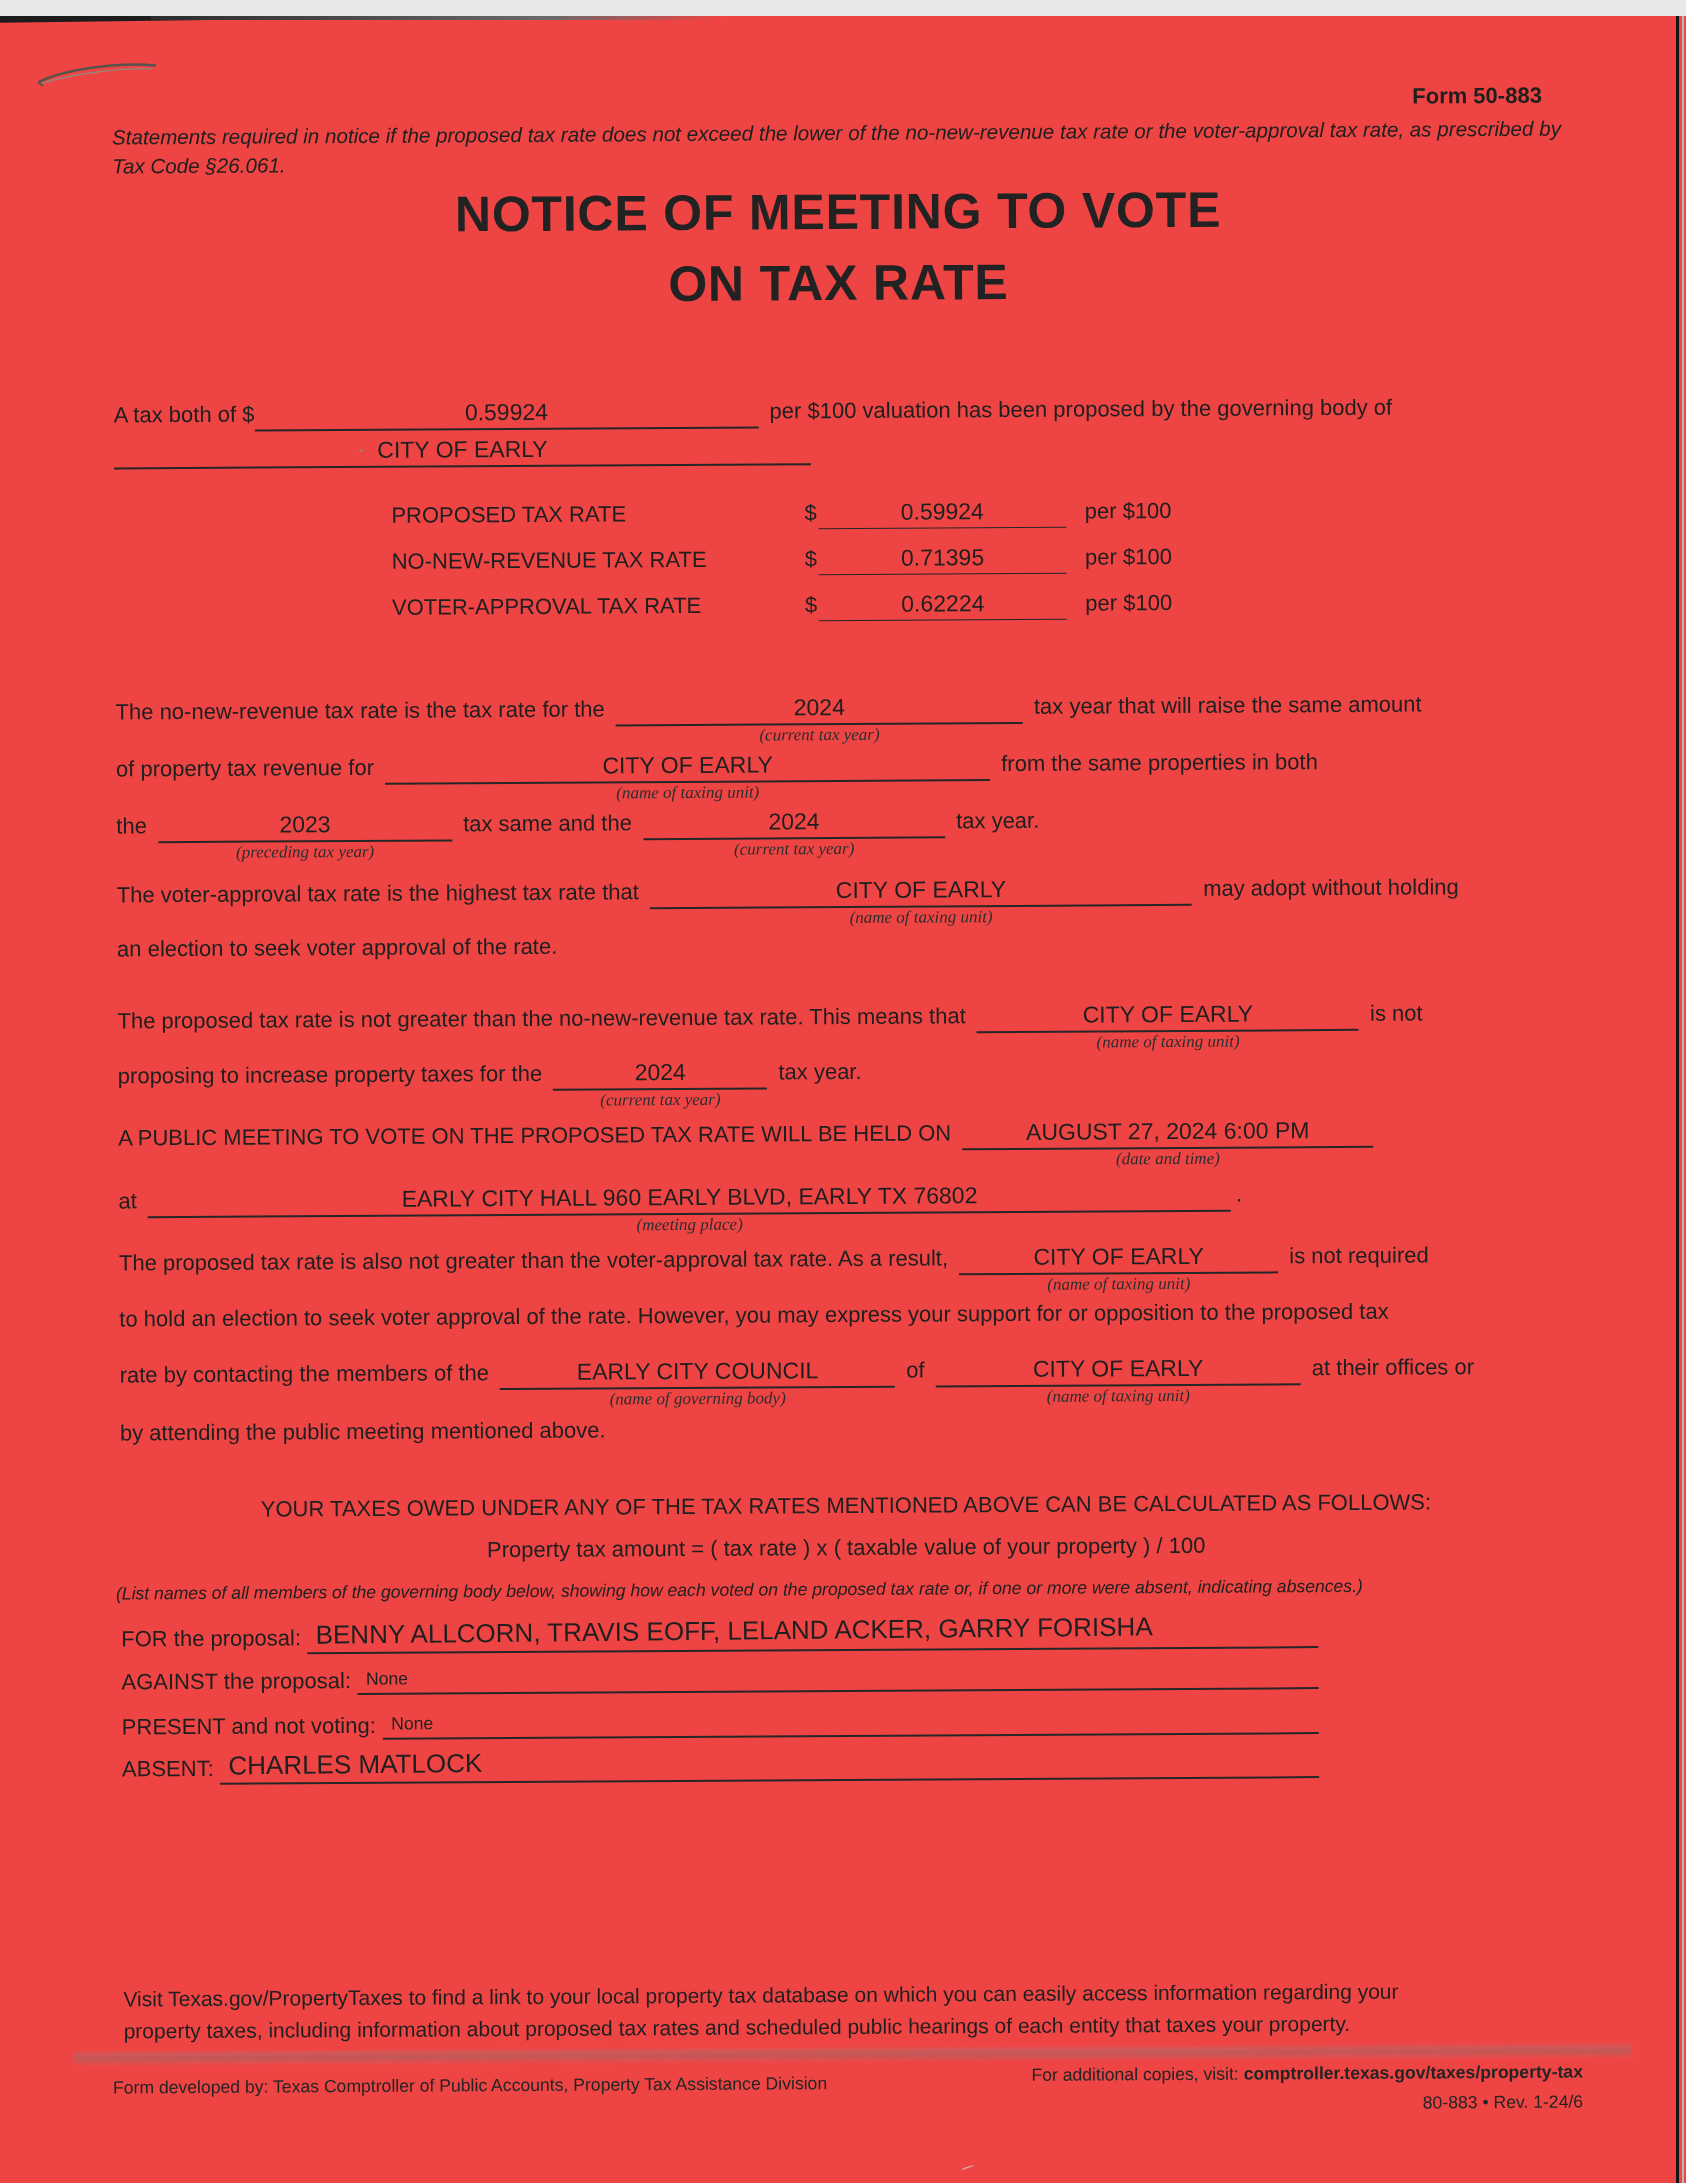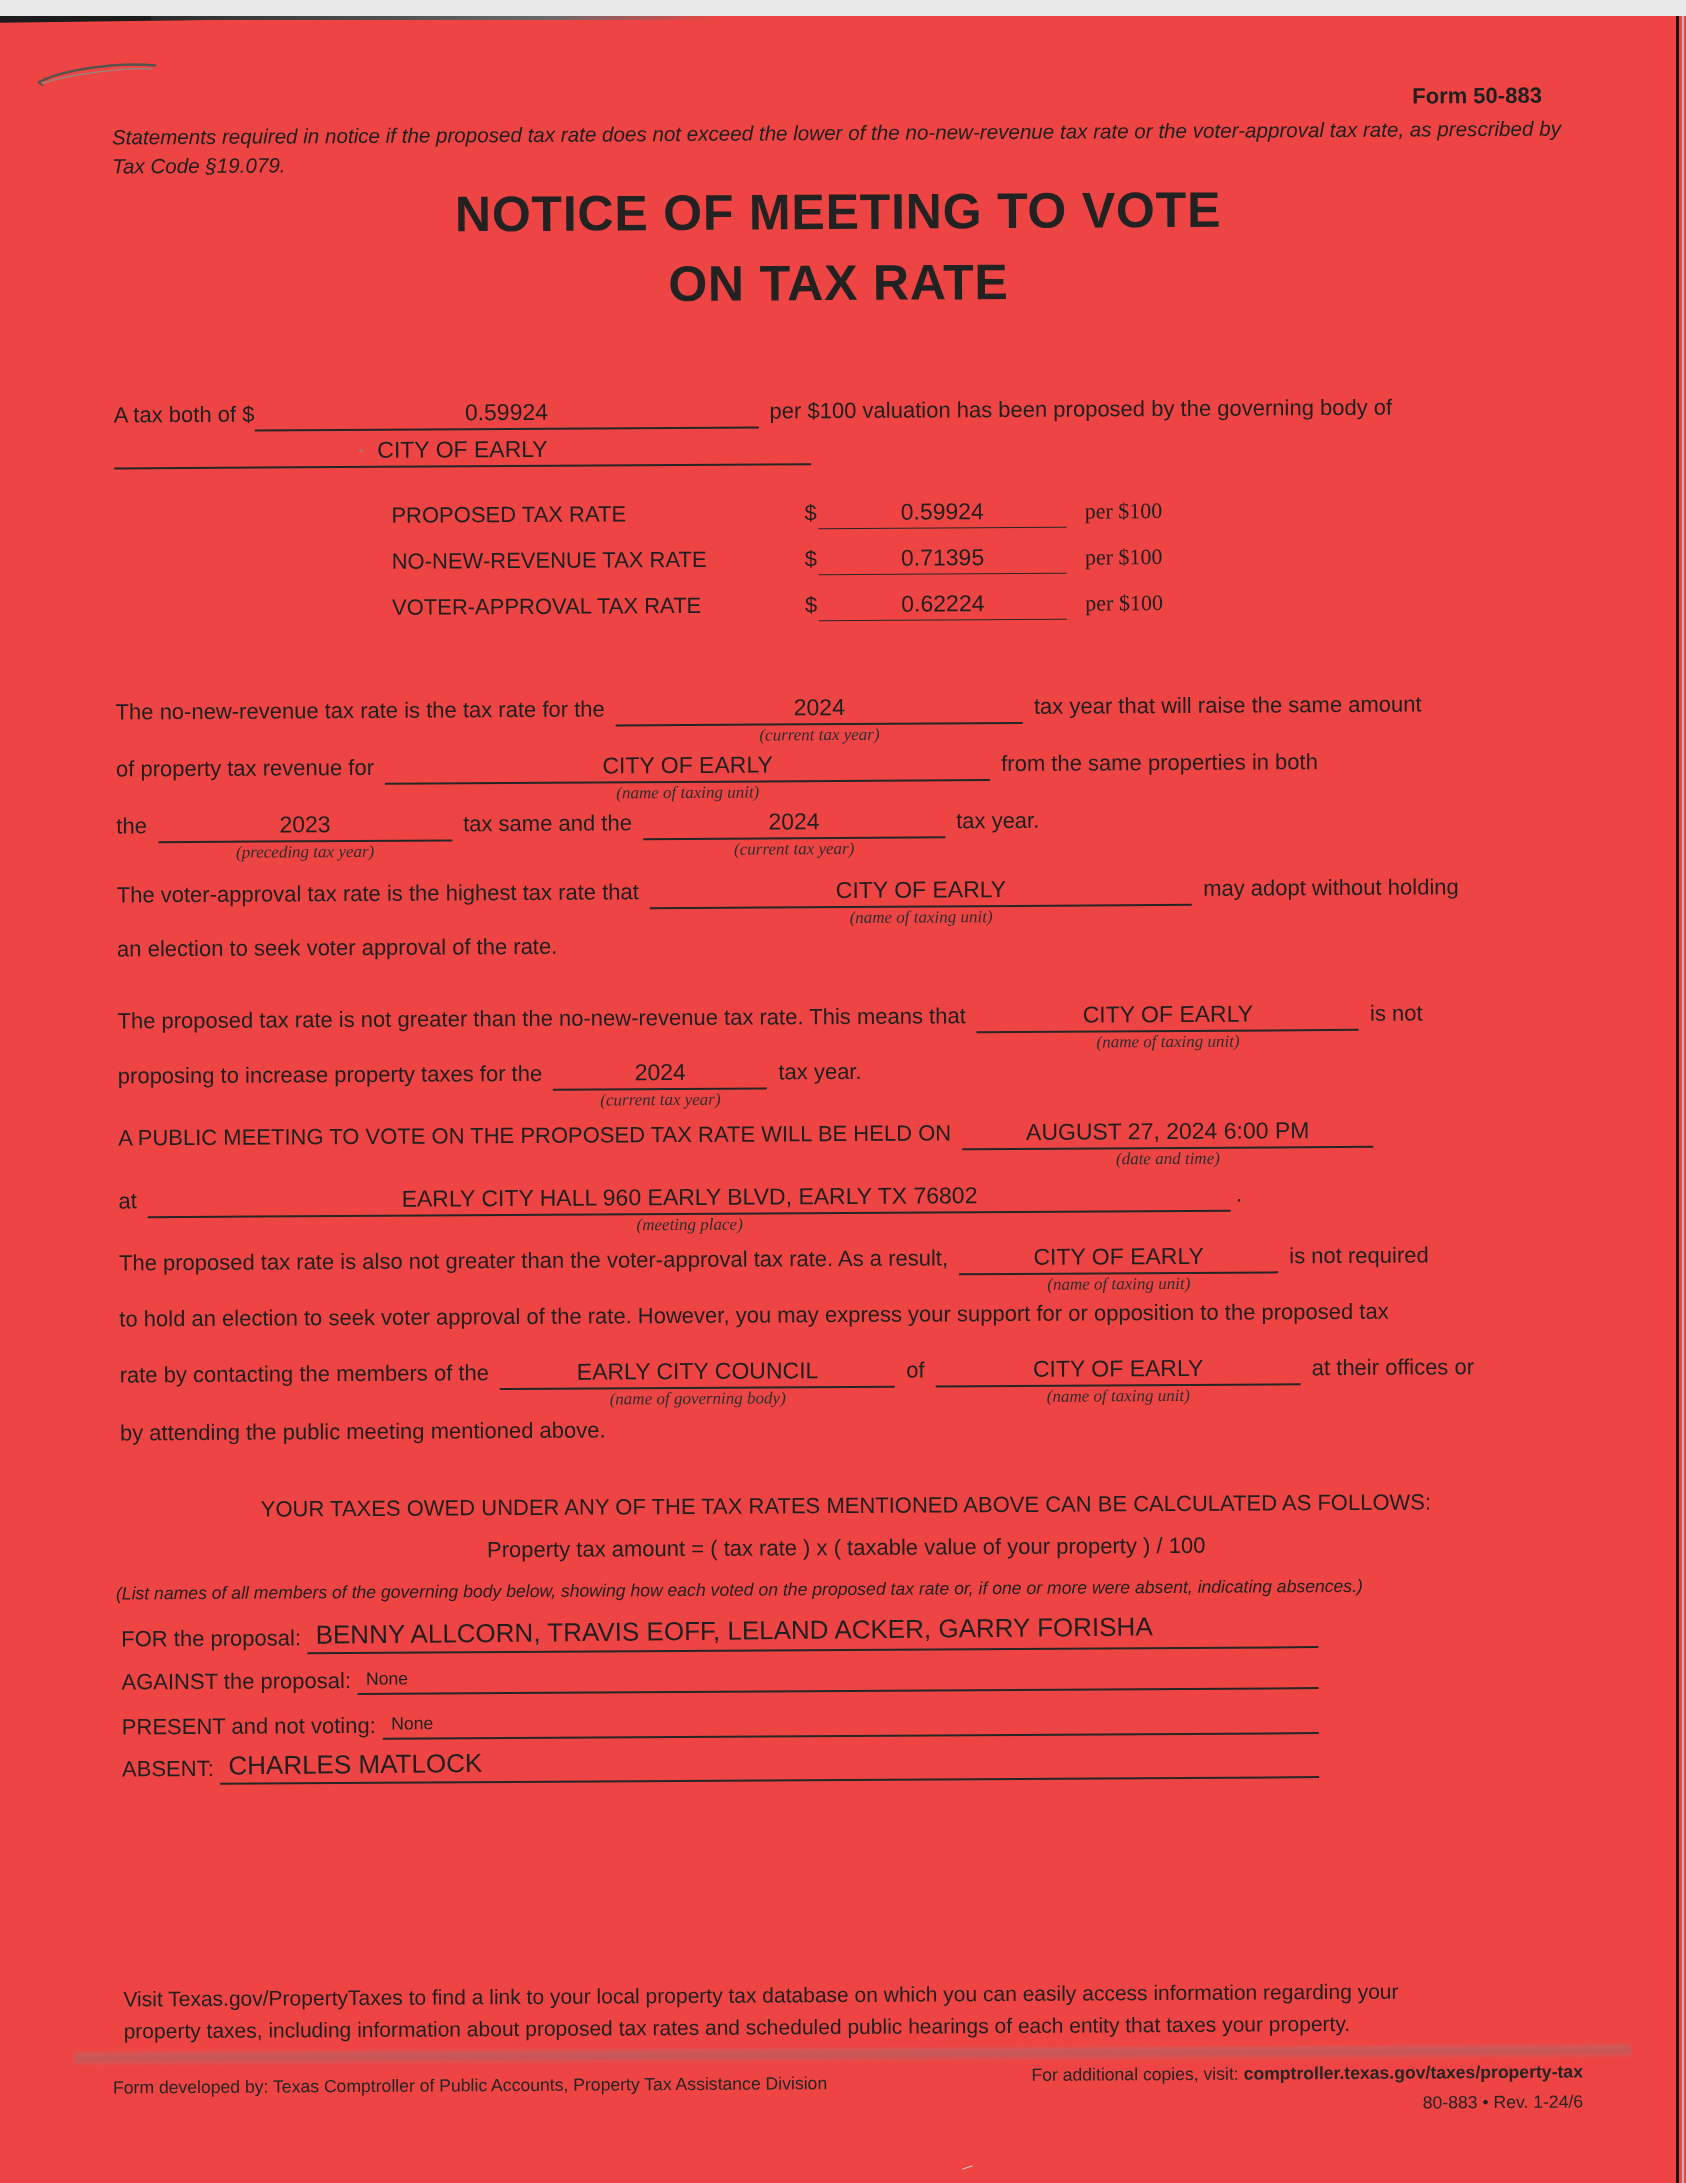--- a/index.html
+++ b/index.html
@@ -16,21 +16,21 @@
          letter-spacing:0.8px;color:#222;line-height:1;}
   
   .blank{display:inline-block;position:relative;text-align:center;vertical-align:baseline;margin:0 5px;}
   .bv{display:block;border-bottom:2.5px solid #262626;line-height:1.25;padding:0 5px 1.7px;font-size:23px;}
   .thin .bv{border-bottom-width:1.7px;}
   .cap{position:absolute;top:100%;left:-34px;right:-34px;margin-top:0.8px;text-align:center;
        font-family:"Liberation Serif",serif;font-style:italic;font-size:17px;line-height:1.1;
        color:#2d2d2d;white-space:nowrap;}
   .rate-row{position:absolute;left:395px;white-space:nowrap;font-size:22px;}
   .rate-label{display:inline-block;width:413px;}
-  .rate-per{margin-left:13.4px;font-family:Liberation Serif, serif;}
+  .rate-per{margin-left:13.4px;}
   .center{left:0;right:0;text-align:center;}
   .note{font-family:"Liberation Sans",sans-serif;font-style:italic;font-size:17.6px;}
   .vote-row{position:absolute;left:118px;width:1197px;display:flex;align-items:baseline;font-size:22px;}
   .vote-label{white-space:nowrap;margin-right:6.7px;}
   .vote-blank{flex:1;border-bottom:2.5px solid #262626;position:relative;}
   .vote-value{display:block;white-space:nowrap;padding-left:8.4px;transform:translateY(-3.4px) rotate(-0.22deg);}
   .vote-value.big{font-size:26px;}
   .vote-value.small{font-size:17.6px;transform:translateY(-5px) rotate(-0.22deg);}
   .visit{position:absolute;left:118px;font-size:21px;line-height:32px;white-space:nowrap;}
   .footer-left{position:absolute;left:107px;top:2057px;font-size:17.6px;color:#242424;}
@@ -61,21 +61,21 @@
 </head>
 <body>
 
 <div class="page">
 
   <div class="content">
 
     <div class="form-number">Form 50-883</div>
 
     <div class="line small-line" style="top:104px;left:118px;">Statements required in notice if the proposed tax rate does not exceed the lower of the no-new-revenue tax rate or the voter-approval tax rate, as prescribed by</div>
-    <div class="line small-line" style="top:133px;left:118px;">Tax Code §19.079.</div>
+    <div class="line small-line" style="top:133px;left:118px;">Tax Code §26.061.</div>
 
     <div class="title" style="top:171px;">NOTICE OF MEETING TO VOTE</div>
     <div class="title" style="top:242px;">ON TAX RATE</div>
 
     <div class="line" style="top:380px;left:118px;">
       <span class="t">A tax both of $</span><span class="blank w600" style="margin-left:0;"><span class="bv">0.59924</span></span>
       <span class="t">per $100 valuation has been proposed by the governing body of</span>
     </div>
 
     <div class="line" style="top:417px;left:118px;">

